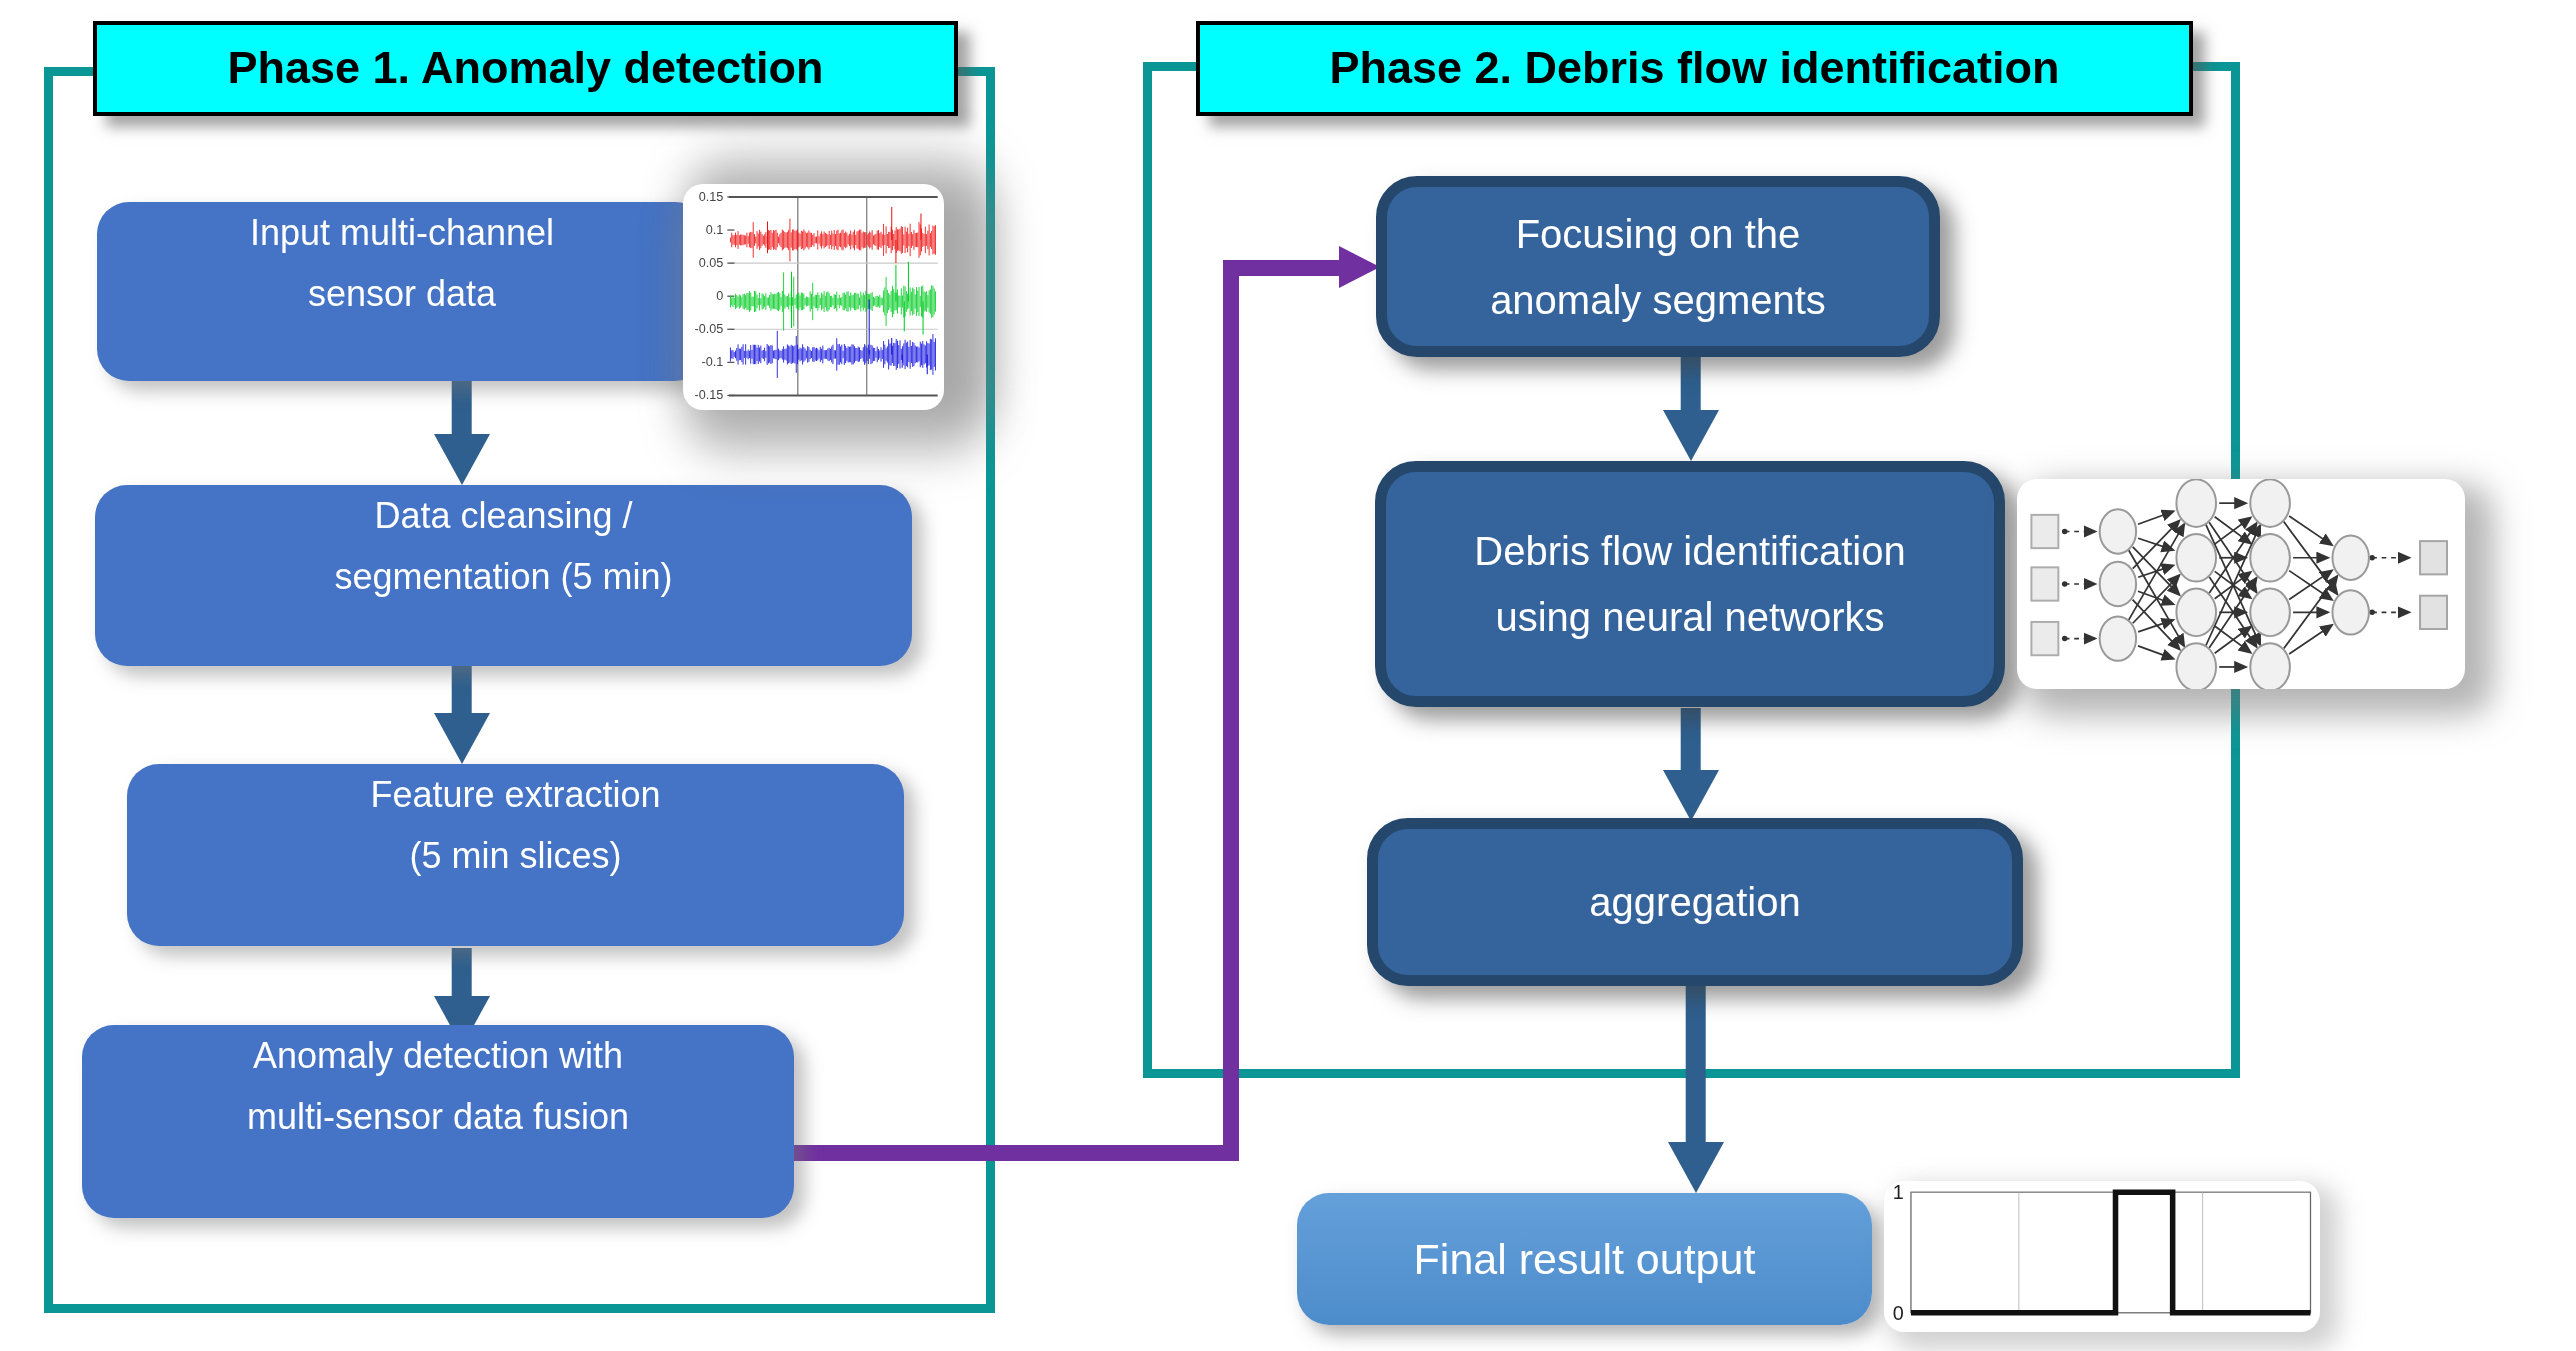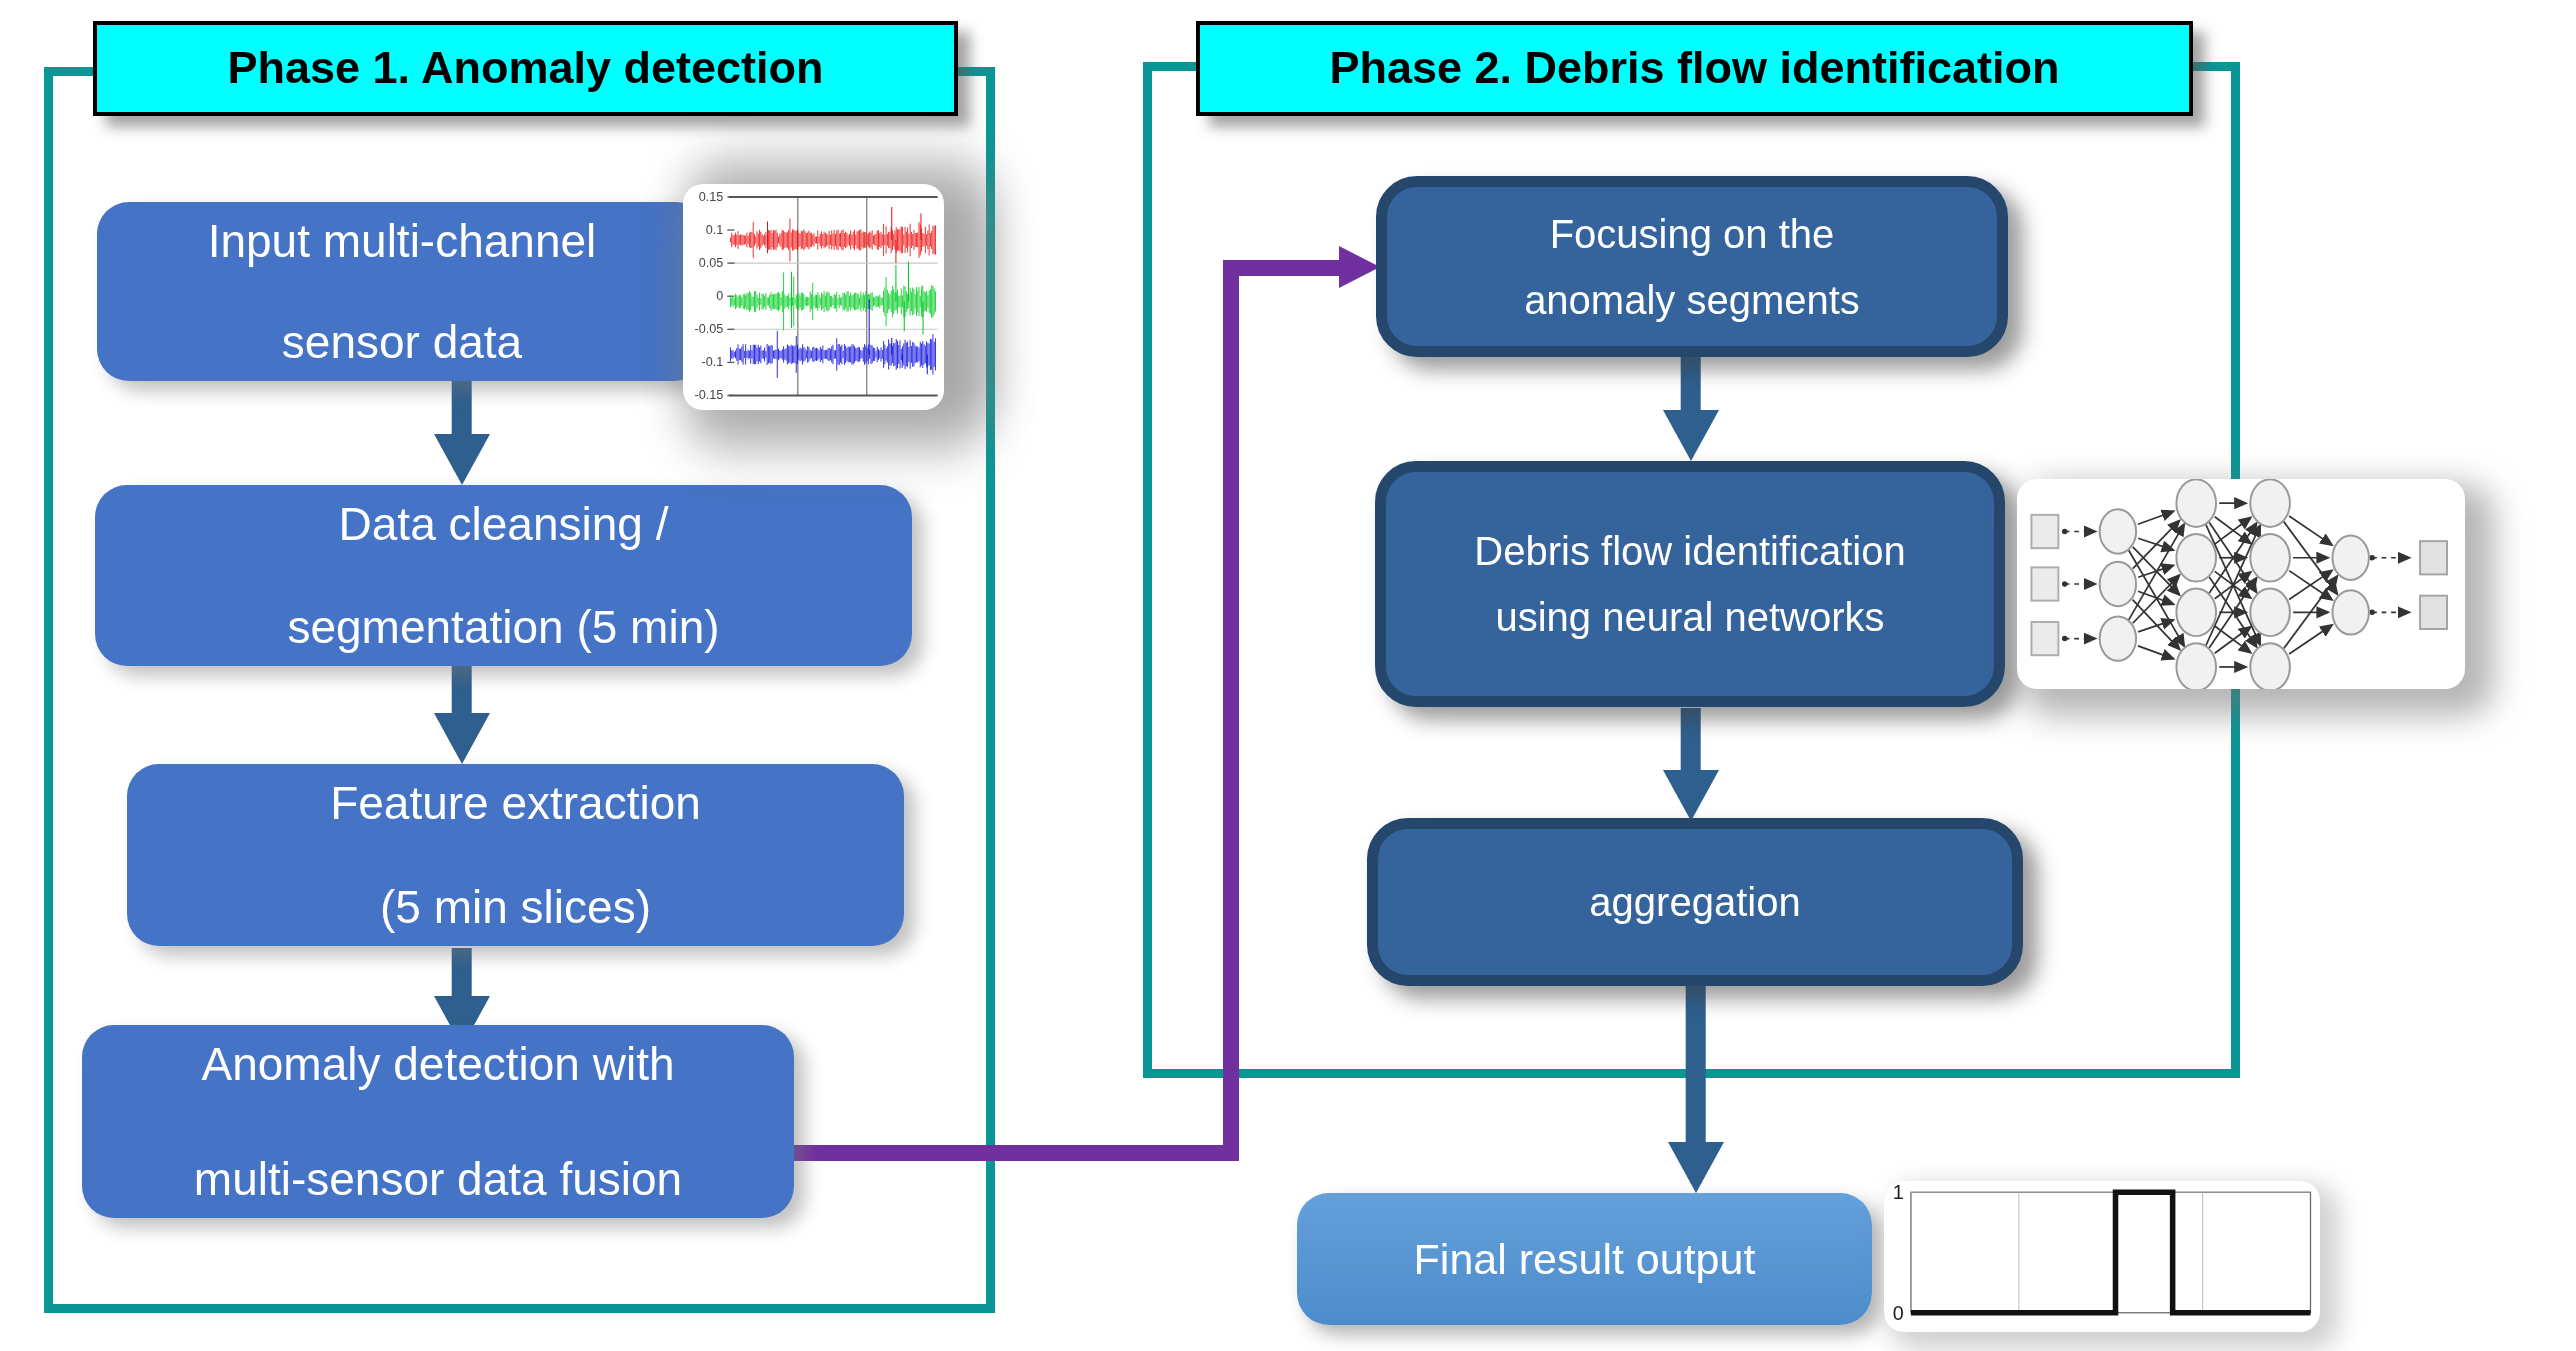--- a/index.html
+++ b/index.html
@@ -13,22 +13,22 @@
           font-family:"Liberation Sans", sans-serif;}
   
   .pcont{position:absolute;border:9.5px solid var(--teal);box-sizing:border-box;z-index:0;background:transparent;}
   
   .ptitle{position:absolute;background:var(--cyan);border:4px solid #000;box-sizing:border-box;
           display:flex;align-items:center;justify-content:center;
           font-weight:bold;font-size:45px;color:var(--title-text);z-index:4;
           box-shadow:12.7px 11px 12.7px rgba(90,90,90,.55);white-space:nowrap;}
   
   .lbox{position:absolute;background:var(--left-box);border-radius:32px;z-index:2;
-        display:flex;flex-direction:column;align-items:center;justify-content:space-between;
-        color:var(--box-text);font-size:46px;line-height:1.7;text-align:center;
+        display:flex;flex-direction:column;align-items:center;justify-content:flex-start;
+        color:var(--box-text);font-size:36px;line-height:1.7;text-align:center;
         box-shadow:11px 9.5px 17.4px rgba(120,120,120,.45);}
   .lbox .l, .rbox .l, .fbox .l{white-space:nowrap;}
   
   .rbox{position:absolute;background:var(--right-box-fill);border:11px solid var(--right-box-border);
         border-radius:41px;box-sizing:border-box;z-index:2;
         display:flex;flex-direction:column;align-items:center;justify-content:center;
         color:var(--box-text);font-size:40px;line-height:1.65;text-align:center;
         box-shadow:14.3px 12.7px 20.6px rgba(60,60,60,.5);}
   
   .fbox{position:absolute;background:linear-gradient(180deg,var(--final-top),var(--final-bottom));
@@ -108,21 +108,21 @@
   </div>
   <div class="lbox" style="left:95px;top:764px;width:777px;height:182px;margin-left:32px;">
     <div class="l">Feature extraction</div>
     <div class="l">(5 min slices)</div>
   </div>
   <div class="lbox" style="left:82px;top:1025px;width:712px;height:193px;">
     <div class="l">Anomaly detection with</div>
     <div class="l">multi-sensor data fusion</div>
   </div>
 
-  <div class="rbox" style="left:1376px;top:176px;width:632px;height:181px;">
+  <div class="rbox" style="left:1376px;top:176px;width:564px;height:181px;">
     <div class="l">Focusing on the</div>
     <div class="l">anomaly segments</div>
   </div>
   <div class="rbox" style="left:1375px;top:461px;width:630px;height:246px;">
     <div class="l">Debris flow identification</div>
     <div class="l">using neural networks</div>
   </div>
   <div class="rbox" style="left:1367px;top:818px;width:656px;height:168px;">
     <div class="l">aggregation</div>
   </div>

